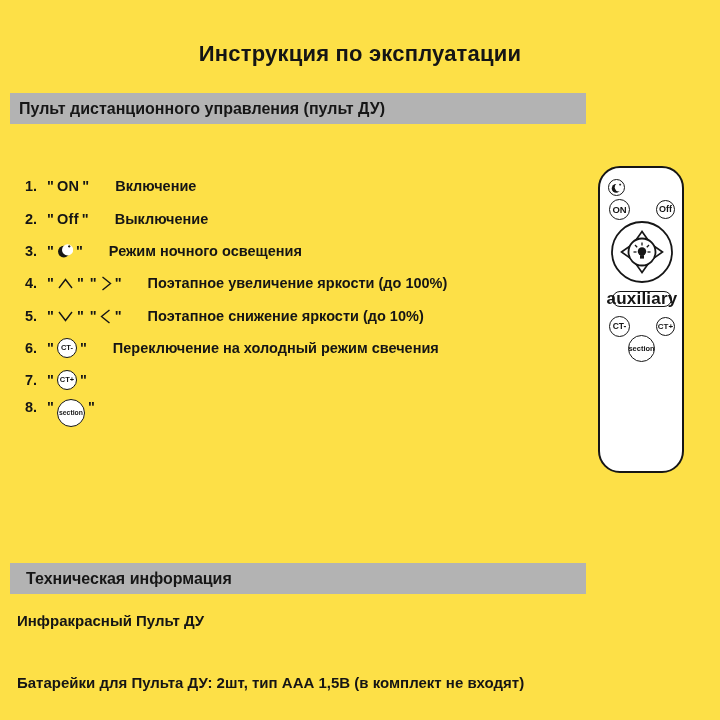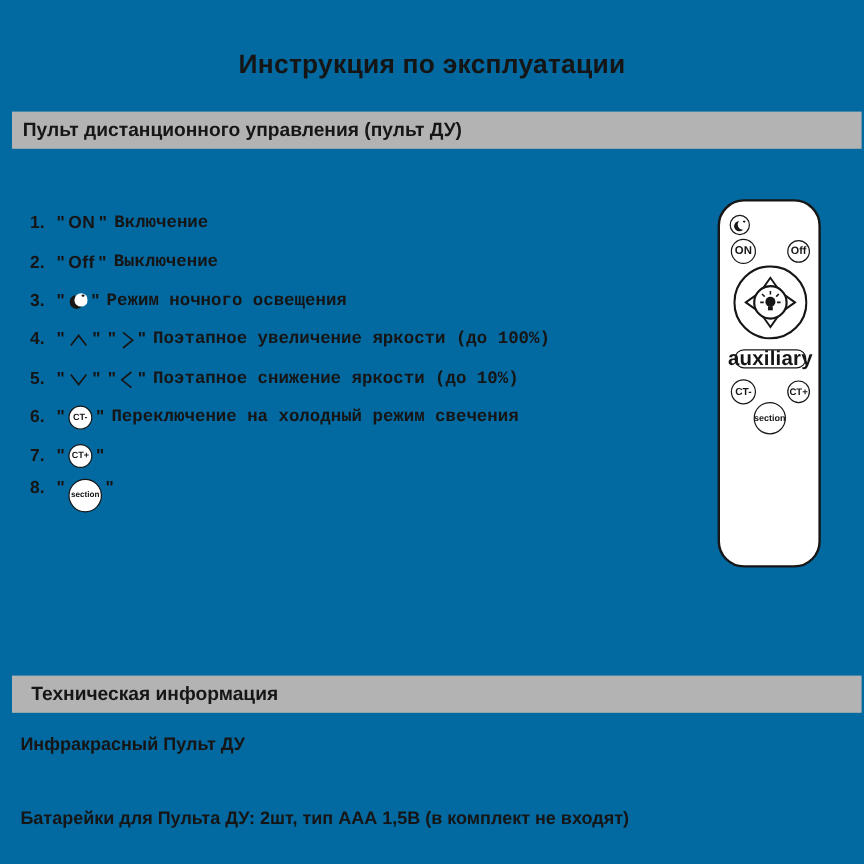--- a/index.html
+++ b/index.html
@@ -1,33 +1,33 @@
 <!DOCTYPE html>
 <html><head>
 <meta charset="utf-8">
 <style>
   html,body{margin:0;padding:0;background:#ffffff;}
   body{width:720px;height:720px;font-family:"Liberation Sans",sans-serif;color:#151515;}
-  .page{position:relative;width:720px;height:720px;background:#0369a1;overflow:hidden;}
+  .page{position:relative;width:720px;height:720px;background:#fde047;overflow:hidden;}
 
   .title{position:absolute;top:41px;left:0;width:720px;text-align:center;
          font-size:22px;font-weight:bold;letter-spacing:.2px;}
 
-  .bar{position:absolute;left:10px;width:708px;height:31px;background:#b3b3b3;
+  .bar{position:absolute;left:10px;width:576px;height:31px;background:#b3b3b3;
        display:flex;align-items:center;padding-left:9px;box-sizing:border-box;
        font-size:16px;font-weight:bold;color:#161616;}
   .bar1{top:93px;}
   .bar2{top:563px;padding-left:16px;}
 
   .instr{position:absolute;left:25px;height:20px;display:flex;align-items:center;
          font-size:14.5px;font-weight:bold;white-space:nowrap;}
   .num{margin-right:7px;}
   .q{margin:0 3px;}
   .sym{letter-spacing:.3px;}
-  .lbl{margin-left:3px;font-family:Liberation Mono, monospace;}
+  .lbl{margin-left:23px;}
   .icn{display:inline-flex;align-items:center;justify-content:center;}
   .chip{display:inline-flex;align-items:center;justify-content:center;
         border:1.4px solid #161616;border-radius:50%;background:#fff;
         font-weight:bold;line-height:1;}
   .chip-ct{width:18px;height:18px;font-size:7.5px;}
   .chip-section{width:26px;height:26px;font-size:6.8px;}
   .instr8{align-items:flex-start;height:auto;}
   .instr8 .num,.instr8 .q{line-height:21px;}
   .instr8 .chip-section{margin-top:2px;}
   .two-line{margin-left:7px;line-height:21px;}

